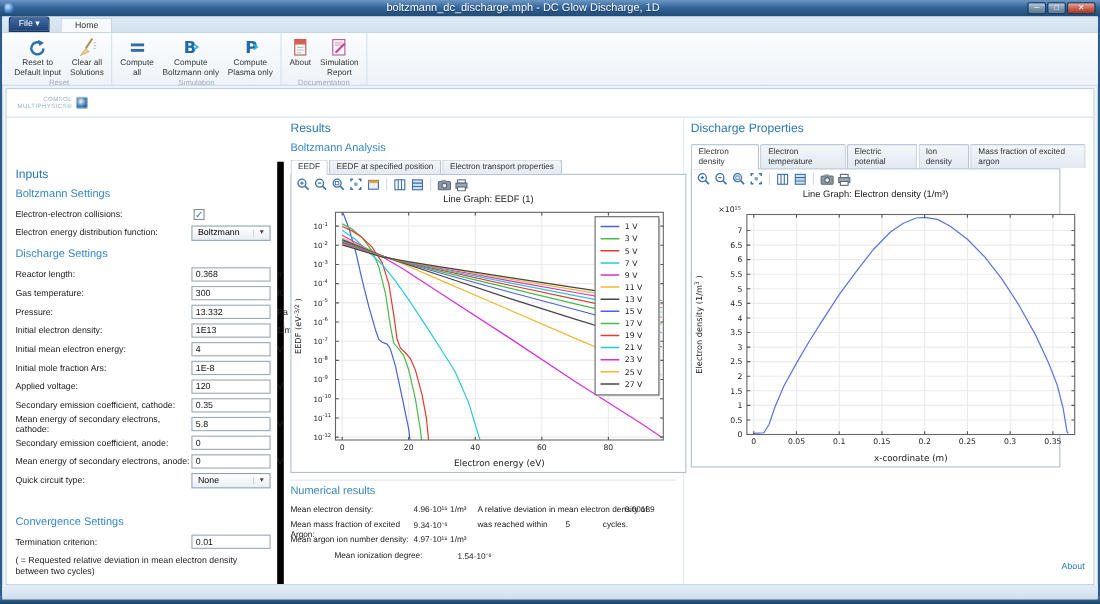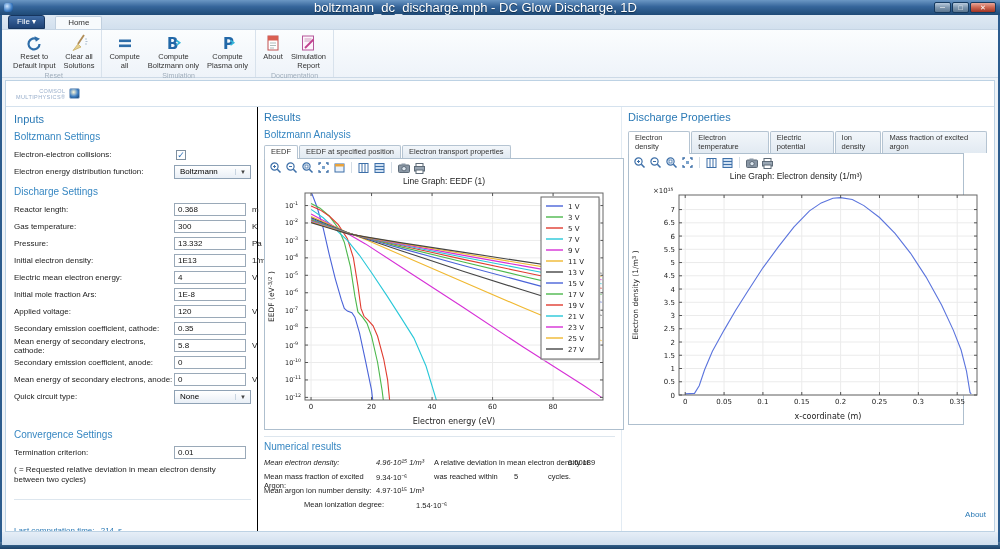--- a/index.html
+++ b/index.html
@@ -2,21 +2,21 @@
 <html><head>
 <meta charset="utf-8">
 <style>
   * { margin:0; padding:0; box-sizing:border-box; }
   body { font-family:"Liberation Sans", sans-serif; background:#444; }
   .window { position:relative; width:1000px; height:549px; background:#2c5c8e; overflow:hidden; }
 
   
   .titlebar { height:15px; background:linear-gradient(#6b97c4,#35659a 45%,#1f4a76); display:flex; align-items:center; padding:0 4px; }
   .app-icon { width:9px; height:9px; border-radius:2px; background:radial-gradient(circle at 35% 35%, #cfe6ff, #3a7ac2 60%, #153f6e); margin-right:4px; }
-  .title-text { flex:1; text-align:center; color:#fff; font-size:13px; text-shadow:0 1px 1px #10304f; }
+  .title-text { flex:1; text-align:center; color:#fff; font-size:10px; text-shadow:0 1px 1px #10304f; }
   .win-controls { display:flex; gap:1px; }
   .win-btn { width:17px; height:11px; border:1px solid #163a5e; border-radius:2px; color:#fff; font-size:7px; line-height:9px; text-align:center; background:linear-gradient(#b9cbdd,#7e97af 50%,#5c7790); }
   .win-btn.close { width:26px; background:linear-gradient(#e8a79b,#cf6a54 45%,#a03322); }
 
   
   .inner { margin:0 2px; background:#eef3f8; height:527px; position:relative; }
   .ribbon-tabs { height:15px; background:linear-gradient(#dfe9f3,#d2e0ee); display:flex; align-items:flex-end; padding-left:6px; border-bottom:1px solid #c6d5e4; }
   .file-btn { background:linear-gradient(#3f6ba4,#1e4275); color:#fff; font-size:8px; padding:1px 8px 2px 8px; border-radius:3px 3px 0 0; border:1px solid #16355e; margin-right:10px; }
   .home-tab { background:#f7fafc; border:1px solid #c0cfde; border-bottom:none; font-size:8px; color:#333; padding:1px 12px 2px 12px; border-radius:2px 2px 0 0; }
   .ribbon { height:48px; background:linear-gradient(#fbfdfe,#eef3f9); border-bottom:1px solid #ccd9e6; display:flex; align-items:stretch; padding-left:4px; }
@@ -29,21 +29,21 @@
 
   
   .main { position:relative; margin:2px 3px 0 3px; background:#fff; border:1px solid #bdd2e4; height:452px; overflow:hidden; }
   .app-header { height:26px; border-bottom:1px solid #d5e2ee; display:flex; align-items:center; padding:0 10px; }
   .app-title { flex:1; font-size:15px; color:#2a79b5; }
   .brand { display:flex; align-items:center; gap:3px; }
   .brand-text { font-size:5.5px; color:#98aecb; text-align:right; line-height:6px; letter-spacing:.4px; }
   .brand-icon { width:11px; height:11px; border-radius:2px; background:radial-gradient(circle at 40% 35%, #fdf7d8, #3f7fc2 55%, #14406e); border:1px solid #9db6d2; }
 
   .columns { display:flex; height:425px; }
-  .col-left  { width:252px; border-right:1px solid #000000; padding:4px 6px 0 8px; }
+  .col-left  { width:252px; border-right:6px solid #000000; padding:4px 6px 0 8px;margin-top:40px; }
   .col-mid   { width:364px; border-right:1px solid #e2ebf3; padding:2px 6px 0 6px; }
   .col-right { flex:1; padding:2px 6px 0 6px; }
 
   .sec-title { font-size:11px; color:#2a79b5; margin:2px 0 4px 0; }
   .sub-title { font-size:10px; color:#3787c2; margin:6px 0 4px 0; }
   .form-row { display:flex; align-items:center; height:17px; }
   .form-row .lbl { flex:0 0 160px; font-size:8px; color:#222; }
   .fld { width:72px; height:13px; border:1px solid #9aa9b8; font-size:8px; font-family:"Liberation Sans",sans-serif; padding:0 3px; color:#111; background:#fff; }
   .unit { font-size:8px; color:#222; margin-left:6px; }
   .dropdown { width:78px; height:14px; border:1px solid #8fa2b5; background:linear-gradient(#ffffff,#e9eff6); display:flex; align-items:center; font-size:8px; padding-left:5px; }
@@ -212,21 +212,21 @@
                 <span class="lbl">Pressure:</span>
                 <input class="fld" value="13.332" style="">
                 <span class="unit">Pa</span>
               </div>
               <div class="form-row">
                 <span class="lbl">Initial electron density:</span>
                 <input class="fld" value="1E13" style="">
                 <span class="unit">1/m³</span>
               </div>
               <div class="form-row">
-                <span class="lbl">Electric mean electron energy:</span>
+                <span class="lbl">Initial mean electron energy:</span>
                 <input class="fld" value="4" style="">
                 <span class="unit">V</span>
               </div>
               <div class="form-row">
                 <span class="lbl">Initial mole fraction Ars:</span>
                 <input class="fld" value="1E-8" style="">
               </div>
               <div class="form-row">
                 <span class="lbl">Applied voltage:</span>
                 <input class="fld" value="120" style="">
@@ -473,21 +473,21 @@
               </svg>
           </div>
           <hr class="hsep" style="margin:6px 0 4px 0">
           <div class="sub-title" style="margin:2px 0 4px 0">Numerical results</div>
           <div class="num-box" id="num-box">
             <span class="num-abs" style="left:170px;top:2px">A relative deviation in mean electron density of</span>
             <span class="num-abs" style="left:304px;top:2px">0.00189</span>
             <span class="num-abs" style="left:170px;top:16px">was reached within</span>
             <span class="num-abs" style="left:250px;top:16px">5</span>
             <span class="num-abs" style="left:284px;top:16px">cycles.</span>
-          <div class="num-row" style="top: 2px; font-style: italic;">
+          <div class="num-row" style="top: 2px;">
                 <span class="nr-label">Mean electron density:</span>
                 <span>4.96·10¹⁵ 1/m³</span>
               </div>
               <div class="num-row" style="top: 16px;">
                 <span class="nr-label">Mean mass fraction of excited Argon:</span>
                 <span>9.34·10⁻⁶</span>
               </div>
               <div class="num-row" style="top: 30px;">
                 <span class="nr-label">Mean argon ion number density:</span>
                 <span>4.97·10¹⁵ 1/m³</span>

